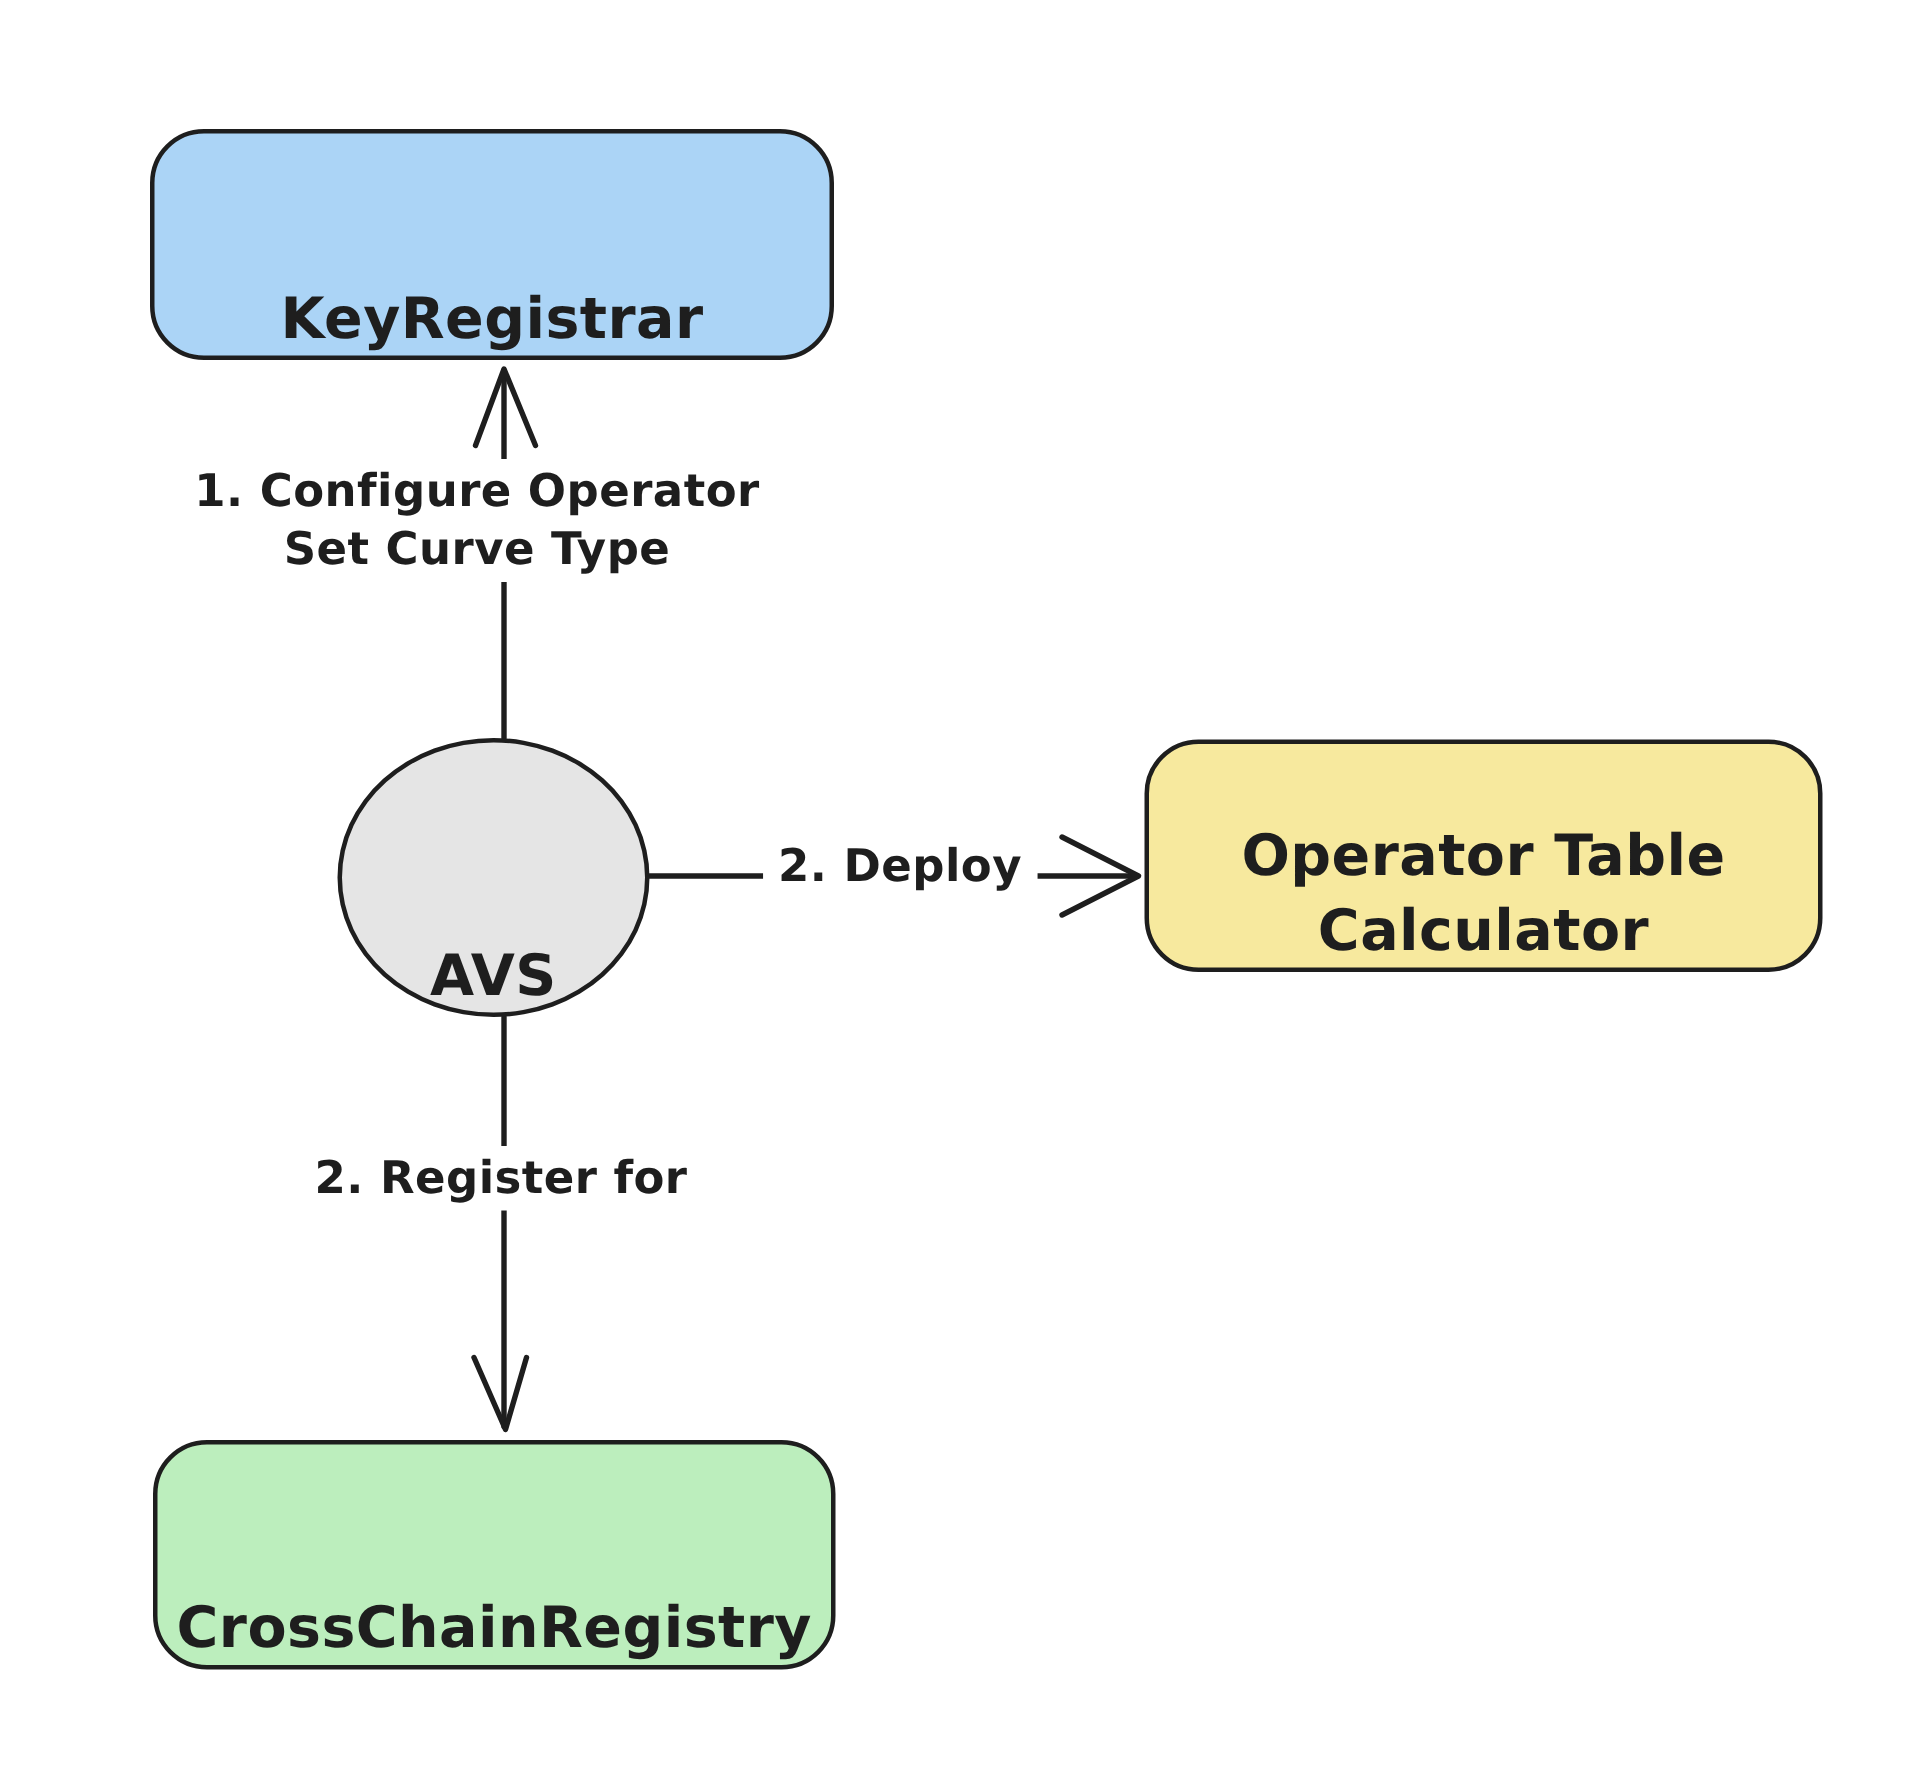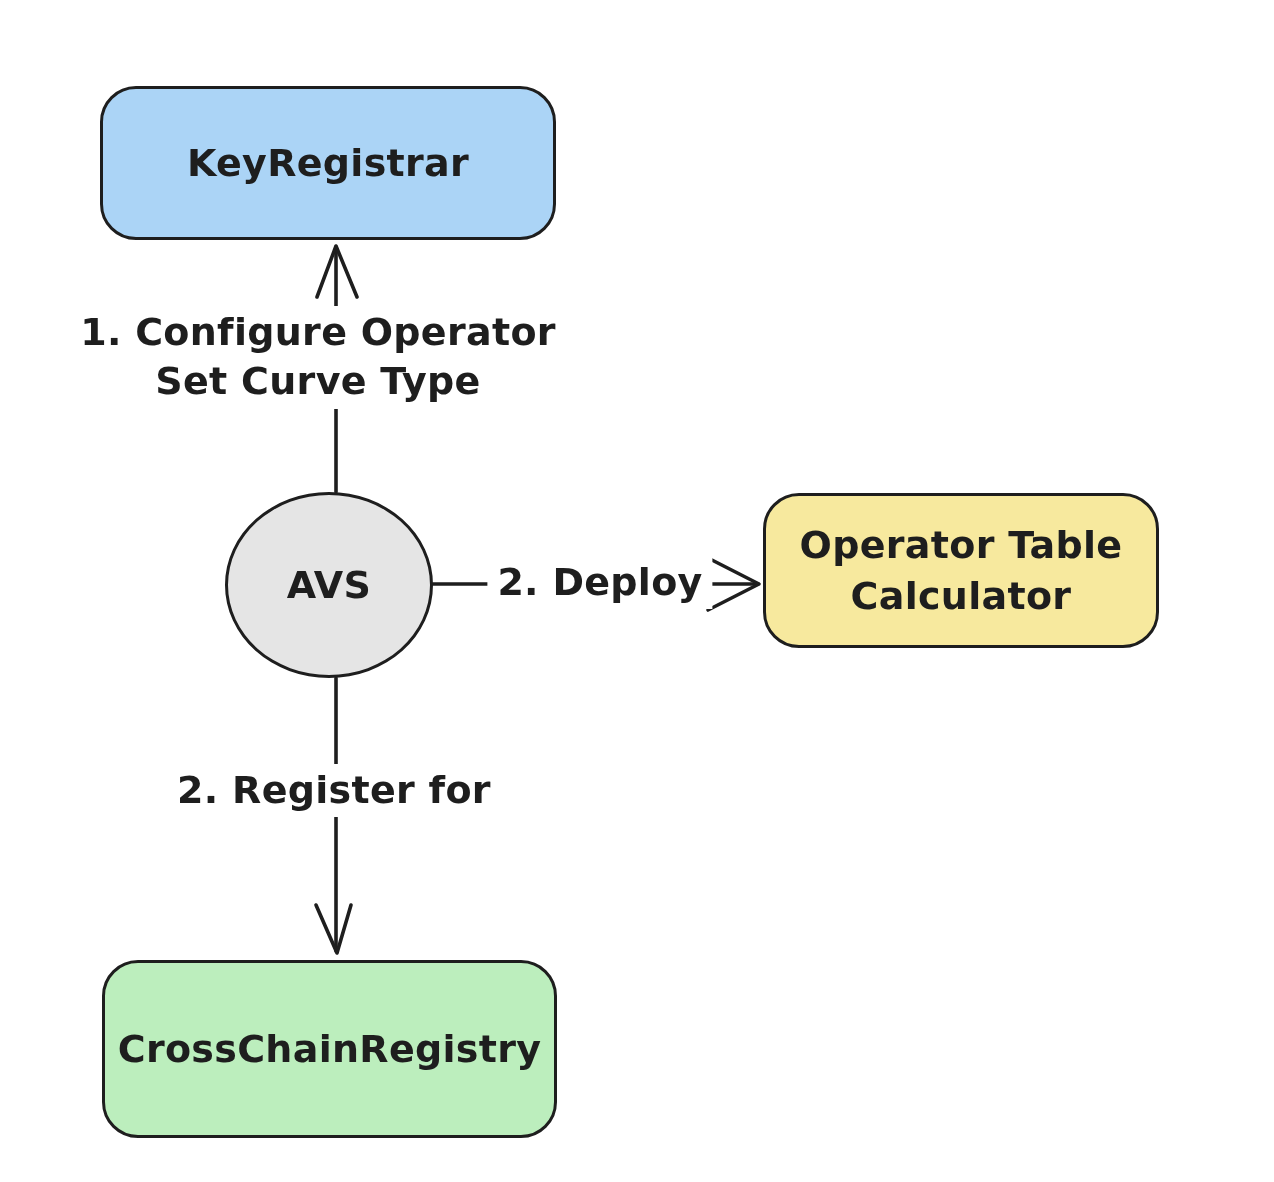--- a/index.html
+++ b/index.html
@@ -28,44 +28,44 @@
     stroke: #1e1e1e;
     stroke-width: 3.6;
     fill: none;
     stroke-linecap: round;
     stroke-linejoin: round;
   }
   .node {
     position: absolute;
     display: flex;
     align-items: center;
-    justify-content: center;
+    justify-content: flex-end;
     flex-direction: column;
     box-sizing: border-box;
     border: 3.6px solid #1e1e1e;
     text-align: center;
     font-size: 38px;
     font-weight: 600;
     letter-spacing: 0.3px;
     line-height: 1.32;
   }
   .node.rect { border-radius: 36px; }
   .node.ellipse { border-radius: 50%; }
 
   .node-key-registrar   { left: 100px; top: 86px;  width: 456px; height: 154px; }
   .node-avs             { left: 225px; top: 492px; width: 208px; height: 186px; }
-  .node-otc             { left: 763px; top: 493px; width: 396px; height: 155px; }
-  .node-ccr             { left: 102px; top: 960px; width: 455px; height: 178px; }
+  .node-otc             { left: 763px; top: 493px; width: 452px; height: 155px; }
+  .node-ccr             { left: 102px; top: 960px; width: 455px; height: 153px; }
 
   .edge-label {
     position: absolute;
     transform: translateX(-50%);
     background: #ffffff;
     text-align: center;
-    font-size: 38px;
+    font-size: 30px;
     font-weight: 600;
     letter-spacing: 0.3px;
     line-height: 1.3;
     padding: 2px 10px;
     white-space: nowrap;
   }
   .edge-label-1 { left: 318px; top: 306px; }
   .edge-label-2 { left: 600px; top: 556px; }
   .edge-label-3 { left: 334px; top: 764px; }
 

